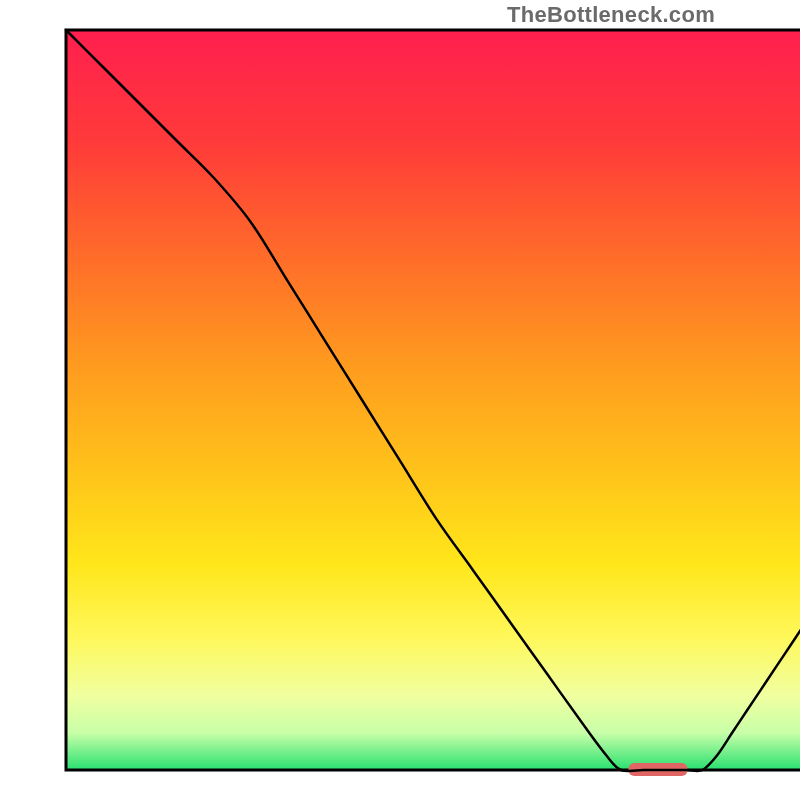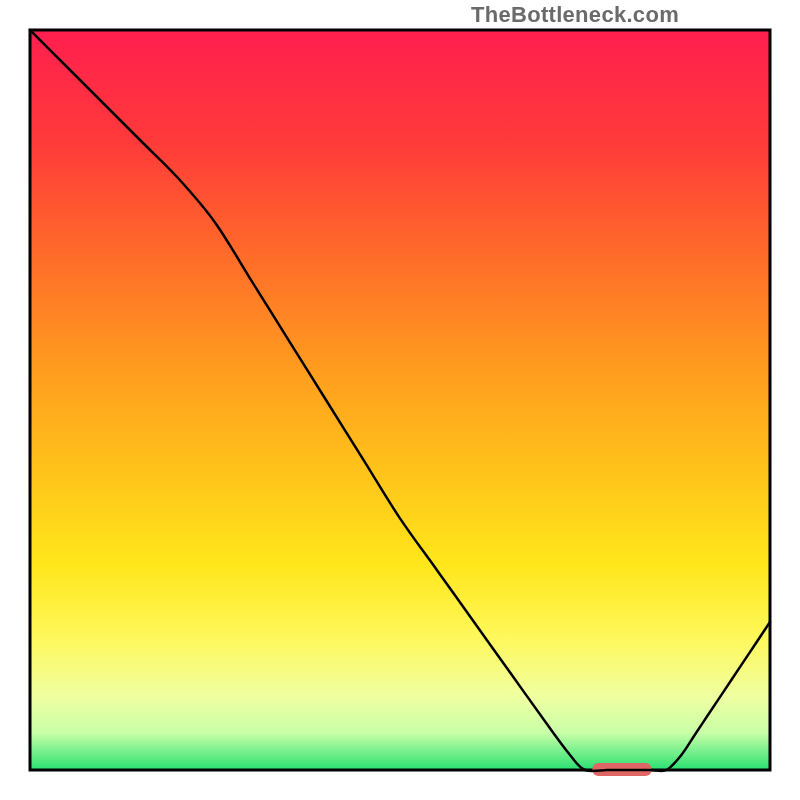--- a/index.html
+++ b/index.html
@@ -7,20 +7,21 @@
     padding: 0;
     width: 800px;
     height: 800px;
     background: #ffffff;
     font-family: Arial, Helvetica, sans-serif;
   }
   .container {
     position: relative;
     width: 689px;
     height: 800px;
+    margin-left: 36px;
   }
   .watermark {
     position: absolute;
     top: 2px;
     right: 10px;
     font-size: 22px;
     font-weight: bold;
     color: #6a6a6a;
     letter-spacing: 0.3px;
     z-index: 10;

